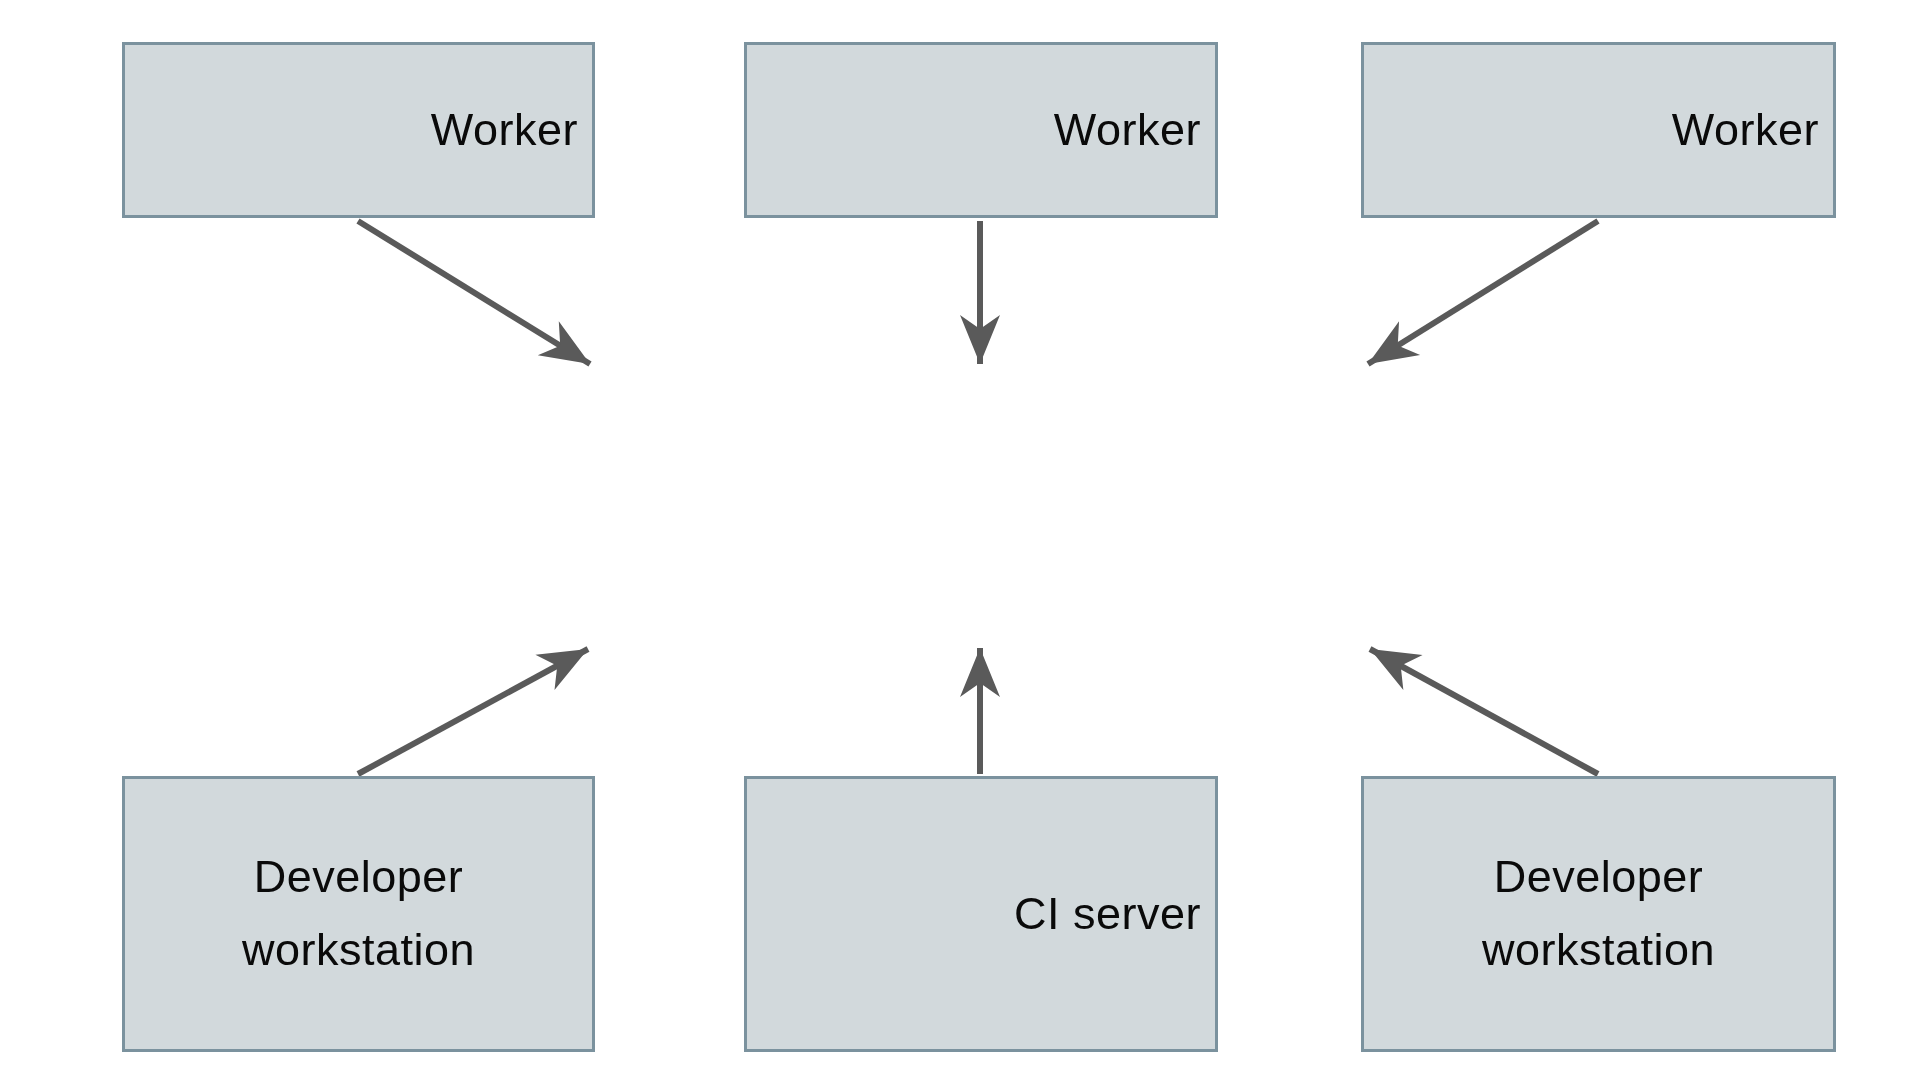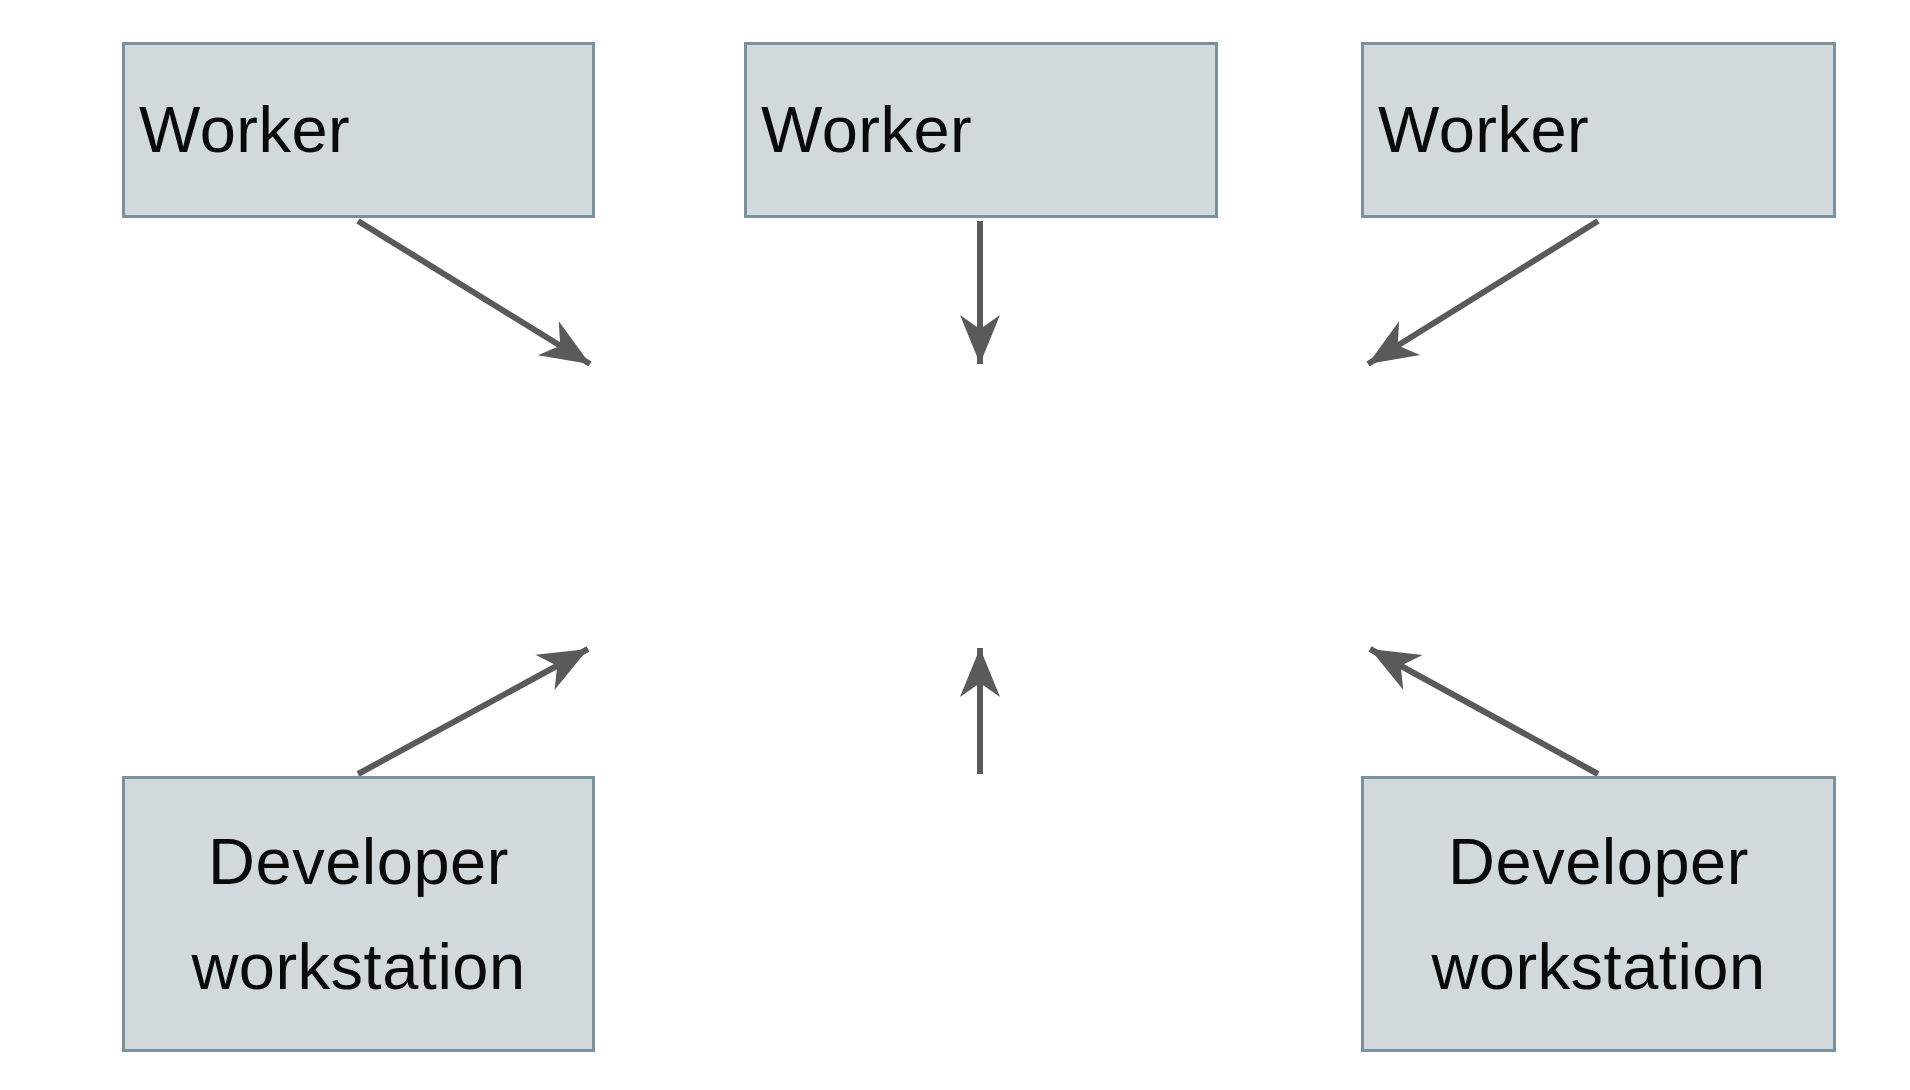--- a/index.html
+++ b/index.html
@@ -10,26 +10,26 @@
     font-family:"Liberation Sans", sans-serif;
     overflow:hidden;
   }
   .edge-layer{
     position:absolute;left:0;top:0;width:1910px;height:1090px;
     pointer-events:none;
   }
   .node{
     position:absolute;
     box-sizing:border-box;
-    display:flex;align-items:center;justify-content:flex-start;
+    display:flex;align-items:center;justify-content:flex-end;
     text-align:center;
     background:var(--box-fill,#d2d9dc);
     border:3px solid var(--box-border,#7b929e);
     color:var(--text,#0a0a0a);
-    font-size:65px;
+    font-size:45px;
     line-height:1.62;
     letter-spacing:0.5px;
   }
   .node-label{padding:0 14px;}
 </style>
 </head>
 <body>
 
 <div class="canvas" style="--bg: #ffffff; --box-fill: #d2d9dc; --box-border: #7b929e; --text: #0a0a0a;">
 
@@ -57,18 +57,21 @@
 
   <div class="node" style="left: 1361px; top: 42px; width: 475px; height: 176px;">
     <span class="node-label">Worker</span>
   </div>
 
 
   <div class="node" style="left: 122px; top: 776px; width: 473px; height: 276px;">
     <span class="node-label">Developer workstation</span>
   </div>
 
+  <div class="node" style="left: 744px; top: 776px; width: 474px; height: 276px;">
+    <span class="node-label">CI server</span>
+  </div>
 
   <div class="node" style="left: 1361px; top: 776px; width: 475px; height: 276px;">
     <span class="node-label">Developer workstation</span>
   </div>
 
 </div>
 
 </body></html>

